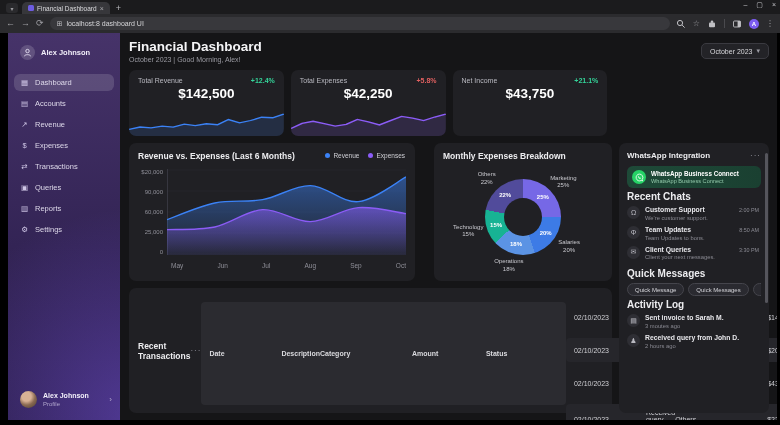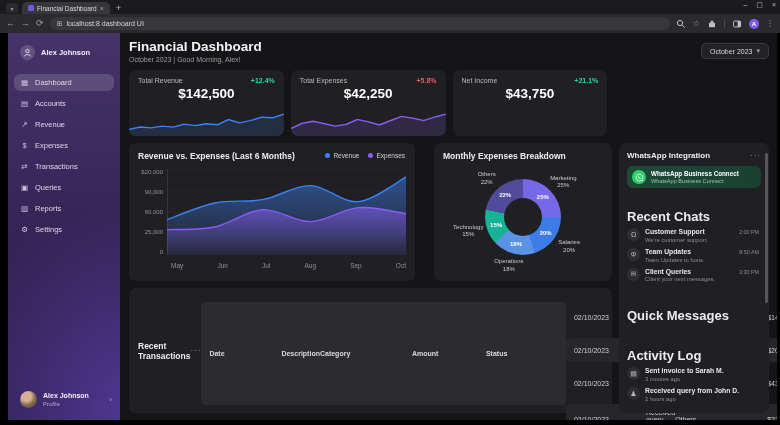--- a/index.html
+++ b/index.html
@@ -120,21 +120,21 @@
   .right-panel{width:150px;flex:none;background:#202024;border-radius:7px;padding:8px 8px 7px 8px;
     display:flex;flex-direction:column;position:relative;overflow:hidden;}
   .rp-title-row{display:flex;align-items:center;}
   .rp-title{font-size:8px;font-weight:bold;color:#ececef;}
   .wa-banner{margin-top:6px;display:flex;align-items:center;gap:5px;border-radius:6px;
     padding:4px 5px;background:linear-gradient(90deg,#1e4a38,#1a4031);}
   .wa-logo{width:14px;height:14px;border-radius:50%;background:#25d366;flex:none;
     display:flex;align-items:center;justify-content:center;}
   .wa-b-title{font-size:6.3px;font-weight:bold;color:#fff;line-height:1.25;}
   .wa-b-sub{font-size:5.6px;color:#93c9ab;}
-  .rp-section{font-size:13px;font-weight:bold;color:#ececef;margin:21px 0 4px 0;}
+  .rp-section{font-size:10px;font-weight:bold;color:#ececef;margin:3px 0 4px 0;}
   .chat-row{display:flex;align-items:flex-start;gap:5px;margin-bottom:5px;position:relative;}
   .chat-ic{width:13px;height:13px;border-radius:50%;background:#2e2e34;color:#b9b9c1;flex:none;
     font-size:7px;display:flex;align-items:center;justify-content:center;}
   .chat-name{font-size:6.8px;font-weight:bold;color:#e8e8ec;line-height:1.3;}
   .chat-prev{font-size:5.8px;color:#8a8a93;}
   .chat-time{position:absolute;right:2px;top:1px;font-size:5.4px;color:#8a8a93;}
   .pills{display:flex;gap:4px;overflow:hidden;white-space:nowrap;}
   .pill{font-size:6px;color:#d4d4d9;background:#2a2a30;border:1px solid #45454c;border-radius:8px;
     padding:2.5px 7px;flex:none;}
   .act-row{display:flex;align-items:flex-start;gap:5px;margin-bottom:5px;}

